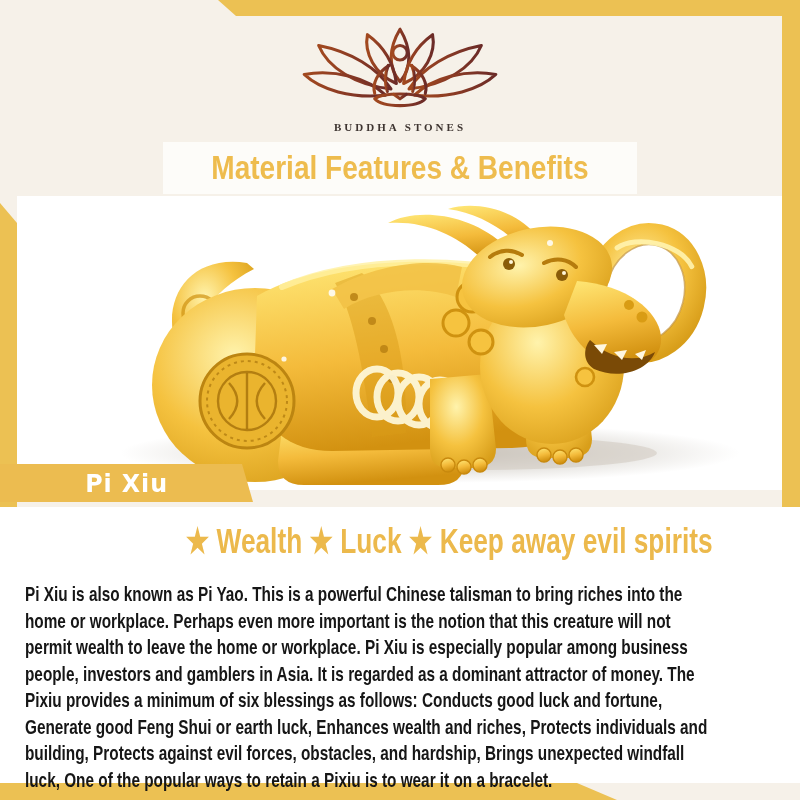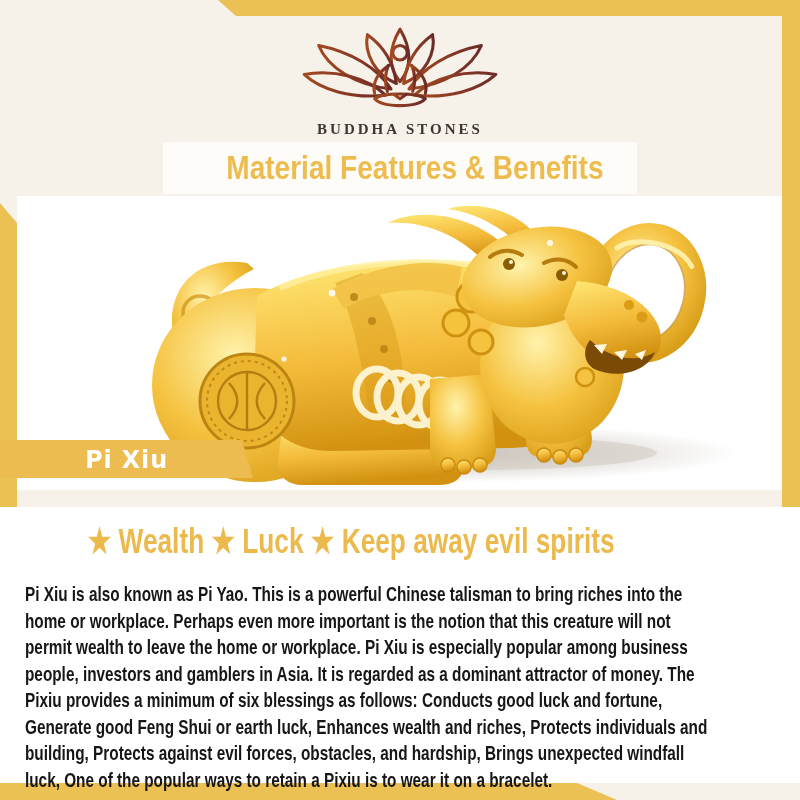--- a/index.html
+++ b/index.html
@@ -15,51 +15,51 @@
     clip-path:polygon(0 0,100% 0,100% 100%,0 calc(100% - 17px));}
   .bar-left{left:0;top:203px;width:17px;height:345px;
     clip-path:polygon(0 0,100% 20px,100% 100%,0 100%);}
   .bar-bottom{left:0;bottom:0;width:617px;height:17px;
     clip-path:polygon(0 0,577px 0,100% 100%,0 100%);}
   .bar-bottom-wedge{left:0;bottom:17px;width:14px;height:13px;
     clip-path:polygon(0 0,100% 100%,0 100%);}
   
   .header{position:absolute;left:0;top:22px;width:100%;text-align:center;}
   .brand-name{
-    font-family:"Liberation Serif",serif;font-size:15px;letter-spacing:3px;
+    font-family:"Liberation Serif",serif;font-size:11px;letter-spacing:3px;
     color:#3e3531;margin-top:1px;font-weight:600;
   }
   
   .title-band{
     position:absolute;left:163px;top:142px;width:474px;height:52px;
-    background:#fdfcf9;display:flex;align-items:center;justify-content:flex-end;
+    background:#fdfcf9;display:flex;align-items:center;justify-content:center;
   }
   .title-band span{
     color:#eebc4e;font-weight:bold;font-size:33px;white-space:nowrap;
     display:inline-block;transform:scaleX(.85);
   }
   
   .photo{
     position:absolute;left:17px;top:196px;width:765px;height:294px;
     background:#ffffff;overflow:hidden;
   }
   .pendant{position:absolute;left:15px;top:5px;}
   
   .label-band{
-    position:absolute;left:0;top:440px;width:253px;height:38px;background:#ecbc50;
+    position:absolute;left:0;top:464px;width:253px;height:38px;background:#ecbc50;
     clip-path:polygon(0 0,242px 0,100% 100%,0 100%);
     display:flex;align-items:center;justify-content:center;z-index:6;
   }
   .label-band span{
     color:#ffffff;font-family:"DejaVu Sans",sans-serif;font-weight:bold;
     font-size:25px;letter-spacing:1px;transform:scaleX(.95);display:inline-block;
   }
   
   .content{position:absolute;left:0;top:507px;width:800px;height:276px;background:#ffffff;}
-  .benefits-line{margin-top:14px;text-align:left;line-height:40px;height:44px;}
+  .benefits-line{margin-top:14px;text-align:right;line-height:40px;height:44px;}
   .benefits-line span{
     color:#ecb94c;font-weight:bold;font-size:35px;white-space:nowrap;
     display:inline-block;transform:scaleX(.75);
   }
   .desc{position:absolute;left:25px;top:57px;width:775px;margin-top:17px;}
   .desc div{
     font-size:21px;font-weight:bold;color:#161616;line-height:26.5px;
     white-space:nowrap;transform:scaleX(.73);transform-origin:0 50%;
   }
 </style>

